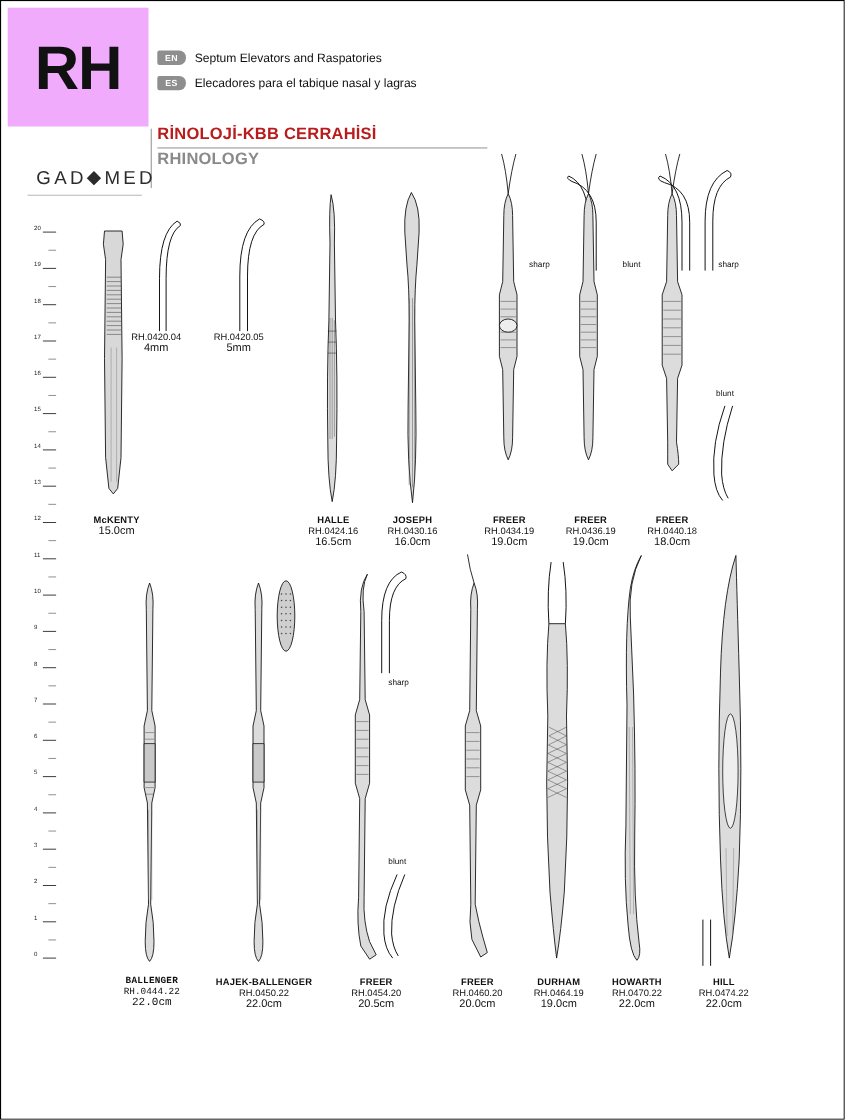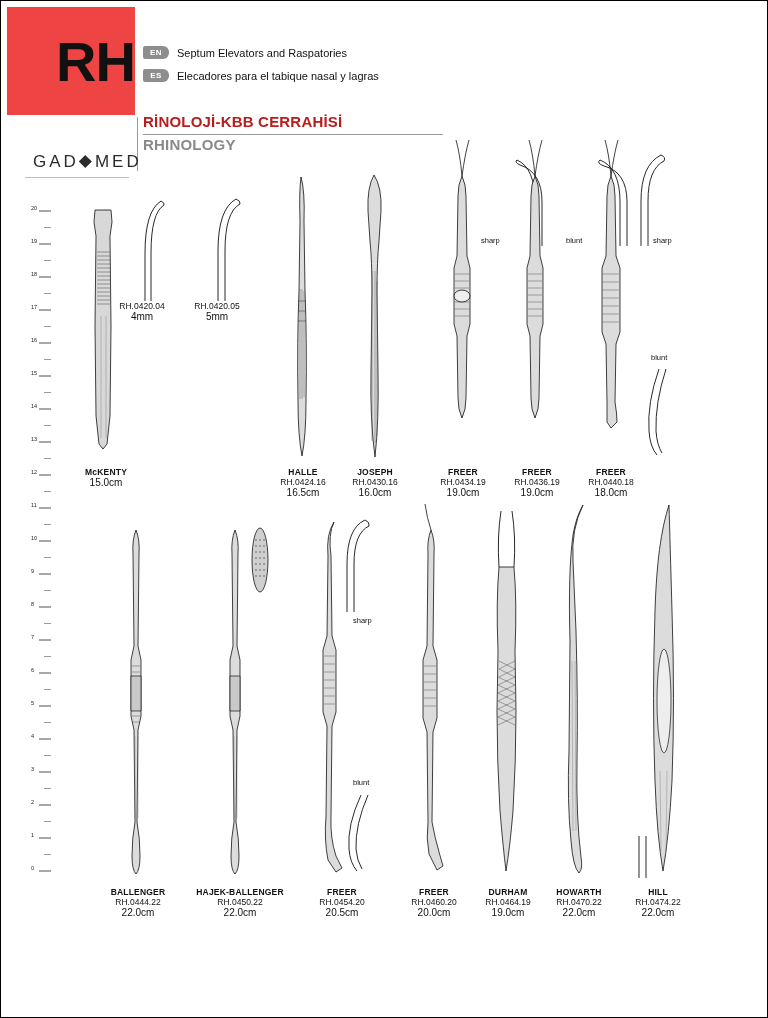--- a/index.html
+++ b/index.html
@@ -17,22 +17,22 @@
     left: 0; top: 0;
     width: 768px; height: 1018px;
     border: 1px solid #000;
     background: #fff;
   }
 
   
   .header { position:absolute; left:0; top:0; width:768px; height:120px; }
   .rh-box {
     position:absolute; left:6px; top:6px; width:128px; height:108px;
-    background:#ef4444;
-    display:flex; align-items:center; justify-content:flex-end;
+    background:#f0abfc;
+    display:flex; align-items:center; justify-content:center;
   }
   .rh-box .rh-text {
     font-family:"Liberation Sans", sans-serif;
     font-weight:bold; font-size:56px; letter-spacing:-1px; color:#111;
   }
   .lang-list { position:absolute; left:142px; top:42px; }
   .lang-row { display:flex; align-items:center; height:19px; margin-bottom:4px; }
   .lang-tag {
     width:26px; height:13px; background:#8e8e8e; color:#fff;
     font-size:8px; font-weight:bold; display:flex; align-items:center; justify-content:center;
@@ -554,21 +554,21 @@
         <line x1="28" y1="270" x2="27" y2="350"></line>
       </g>
     </svg>
     <svg style="position:absolute; left:632px; top:665px;" width="22" height="45">
       <g fill="none" stroke="#111" stroke-width="0.9">
         <line x1="6" y1="0" x2="6" y2="42"></line>
         <line x1="13" y1="0" x2="13" y2="42"></line>
       </g>
     </svg>
 
-    <div class="item" style="left:92px; top:716px; width:90px;">
+    <div class="item" style="left:92px; top:716px; width:90px;font-family:Liberation Mono, monospace;">
       <div class="label">BALLENGER</div>
       <div class="code">RH.0444.22</div>
       <div class="size">22.0cm</div>
     </div>
     <div class="item" style="left:180px; top:716px; width:118px;">
       <div class="label">HAJEK-BALLENGER</div>
       <div class="code">RH.0450.22</div>
       <div class="size">22.0cm</div>
     </div>
     <div class="item" style="left:296px; top:716px; width:90px;">

